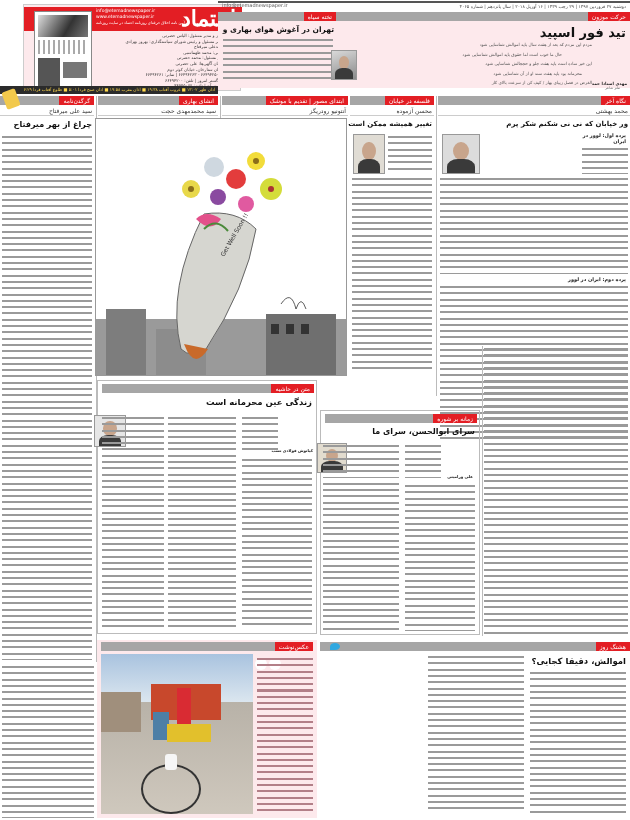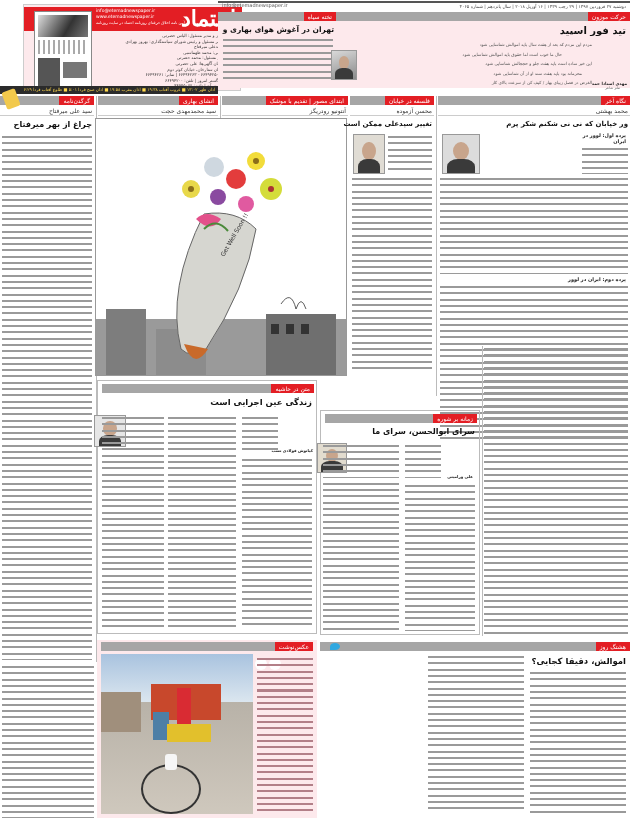--- a/index.html
+++ b/index.html
@@ -62,21 +62,21 @@
     </div>
   <div class="abs title" style="right:2px;top:13px;width:114px;font-size:7.5px;">تهران در آغوش هوای بهاری و زمستانی</div>
   <div class="abs text" style="right:3px;top:25px;width:110px;height:45px;"><span>تهران میان هوای زمستانی و بهاری گیر افتاده. در ساعت‌هایی از روز آفتاب به آسمان پایتخت می‌آید و کمی بعد ابر و باران شروع می‌شود. هواشناسی می‌گوید دمای هوا پایین آمده و این وضعیت تا آخر هفته هم ادامه دارد.</span></div>
 </div>
 
 <div class="abs pink" style="left:336px;top:12px;width:294px;height:76px;">
   <div class="sec-head" style="left:0;top:0;width:294px;">
       <div class="g"></div>
       <div class="r">حرکت موزون</div>
     </div>
-  <div class="abs title" style="right:4px;top:13px;font-size:10px;">تید فور اسپید</div>
+  <div class="abs title" style="right:4px;top:13px;font-size:13px;">تید فور اسپید</div>
   <div class="abs photo face" style="right:5px;top:38px;width:26px;height:30px;"></div>
   <div class="abs" style="right:3px;top:69px;font-size:4.2px;font-weight:bold;direction:rtl;white-space:nowrap;">مهدی استادا حمد</div>
   <div class="abs" style="right:10px;top:74px;font-size:3.5px;color:#666;direction:rtl;white-space:nowrap;">طنز شاعر</div>
   <div class="abs" style="right:38px;top:28px;width:210px;direction:rtl;text-align:right;font-size:4.3px;line-height:9.5px;color:#555;">
     <div>مردم این مردم که بعد از هفت سال باید اموالش شناسایی شود</div>
     <div style="padding-right:30px;">حال ما خوب است اما حقوق باید اموالش شناسایی شود</div>
     <div>این خبر ساده است باید هفت جلو و حججالش شناسایی شود</div>
     <div style="padding-right:10px;">محرمانه بود باید هفت سند او از آن شناسایی شود</div>
     <div>الغرض در فصل زیبای بهار / کیف کن از سرعت بالای کار</div>
   </div>
@@ -141,21 +141,21 @@
     <path d="M185 185 Q195 170 200 190 Q205 175 210 190" fill="none" stroke="#333" stroke-width="0.8"></path>
   </svg>
 </div>
 
 <div class="abs" style="left:350px;top:96px;width:84px;height:280px;">
   <div class="sec-head" style="left:0;top:0;width:84px;">
       <div class="g"></div>
       <div class="r">فلسفه در خیابان</div>
     </div>
   <div class="abs author" style="left:0;top:10px;width:84px;">محسن آزموده</div>
-  <div class="abs title" style="right:2px;top:24px;font-size:7px;">تغییر سیدعلی ممکن است</div>
+  <div class="abs title" style="right:2px;top:24px;font-size:7px;">تغییر همیشه ممکن است</div>
   <div class="abs photo face" style="left:3px;top:38px;width:32px;height:40px;background:#e0dcd4;"></div>
   <div class="abs text" style="right:2px;top:38px;width:44px;height:40px;"></div>
   <div class="abs text" style="right:2px;top:80px;width:80px;height:195px;"></div>
 </div>
 <div class="vline" style="left:436px;top:96px;height:300px;"></div>
 
 <div class="abs" style="left:438px;top:96px;width:192px;height:350px;">
   <div class="sec-head" style="left:0;top:0;width:192px;">
       <div class="g"></div>
       <div class="r">نگاه آخر</div>
@@ -168,21 +168,21 @@
   <div class="abs text" style="right:2px;top:80px;width:188px;height:98px;"></div>
   <div class="abs" style="right:4px;top:180px;font-size:5px;font-weight:bold;direction:rtl;white-space:nowrap;">پرده دوم: ایران در لوور</div>
   <div class="abs text" style="right:2px;top:188px;width:188px;height:155px;"></div>
 </div>
 
 <div class="abs" style="left:97px;top:380px;width:220px;height:254px;border:1px solid #bbb;">
   <div class="sec-head" style="left:4px;top:3px;width:212px;">
       <div class="g"></div>
       <div class="r">متن در حاشیه</div>
     </div>
-  <div class="abs title" style="right:4px;top:16px;font-size:8.5px;">زندگی عین اجرایی است</div>
+  <div class="abs title" style="right:4px;top:16px;font-size:8.5px;">زندگی عین محرمانه است</div>
   <div class="abs photo face" style="right:4px;top:34px;width:32px;height:32px;background:#e6e6e6;"></div>
   <div class="abs" style="right:3px;top:67px;font-size:4px;font-weight:bold;direction:rtl;white-space:nowrap;">کیانوش فولادی نسب</div>
   <div class="abs text" style="right:38px;top:34px;width:36px;height:40px;"></div>
   <div class="abs text" style="right:4px;top:76px;width:70px;height:172px;"></div>
   <div class="abs text" style="right:80px;top:34px;width:68px;height:214px;"></div>
   <div class="abs text" style="right:152px;top:34px;width:62px;height:214px;"></div>
 </div>
 
 <div class="abs" style="left:320px;top:410px;width:160px;height:225px;border:1px solid #bbb;">
   <div class="sec-head" style="left:4px;top:3px;width:152px;">

